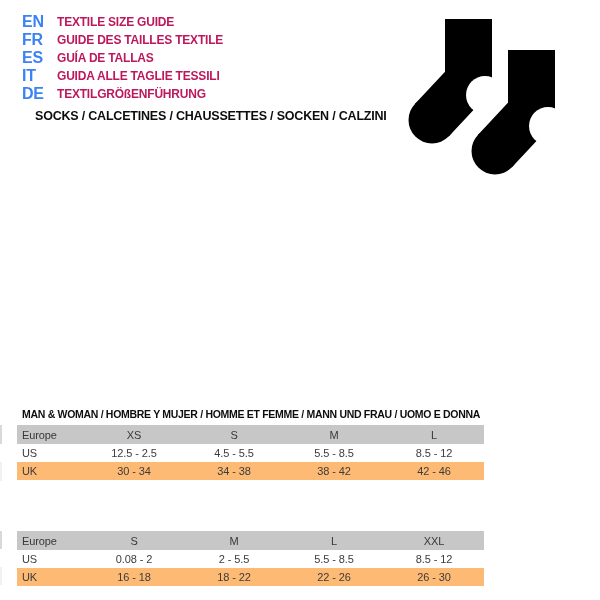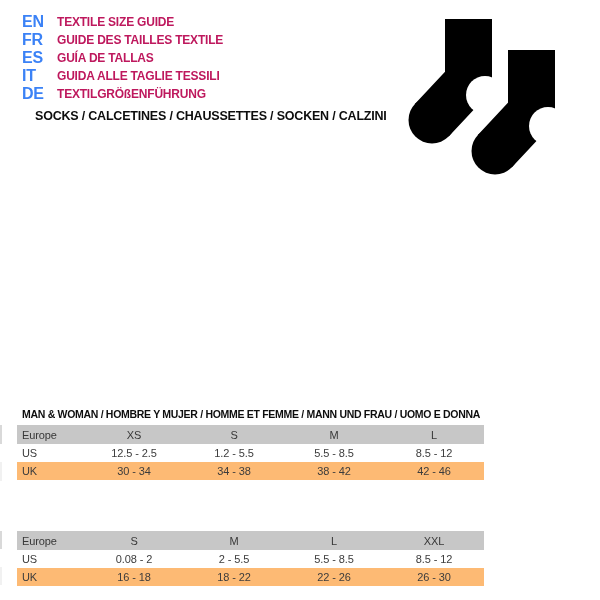--- a/index.html
+++ b/index.html
@@ -106,21 +106,21 @@
         <tr class="hdr">
       <td class="lbl">Europe</td>
       <td>XS</td>
       <td>S</td>
       <td>M</td>
       <td>L</td>
     </tr>
     <tr>
       <td class="lbl">US</td>
       <td>12.5 - 2.5</td>
-      <td>1.2 - 5.5</td>
+      <td>4.5 - 5.5</td>
       <td>5.5 - 8.5</td>
       <td>8.5 - 12</td>
     </tr>
     <tr class="alt">
       <td class="lbl">UK</td>
       <td>30 - 34</td>
       <td>34 - 38</td>
       <td>38 - 42</td>
       <td>42 - 46</td>
     </tr>

